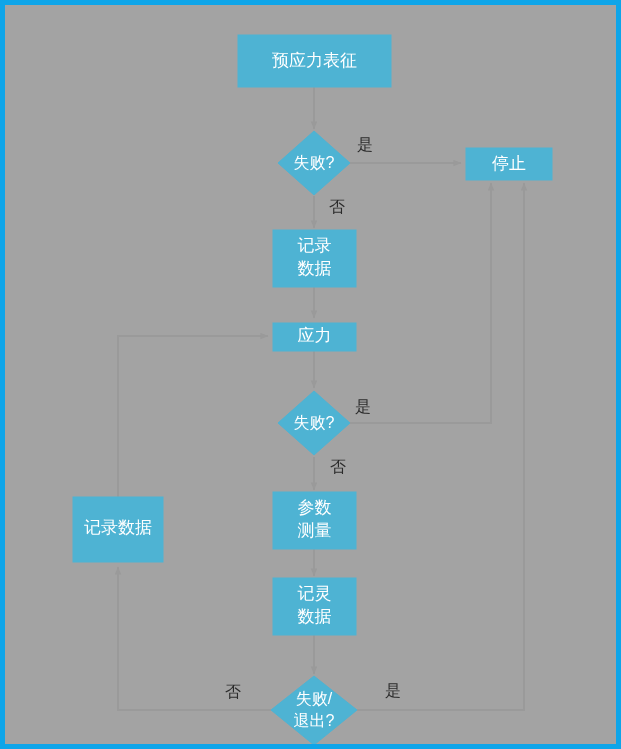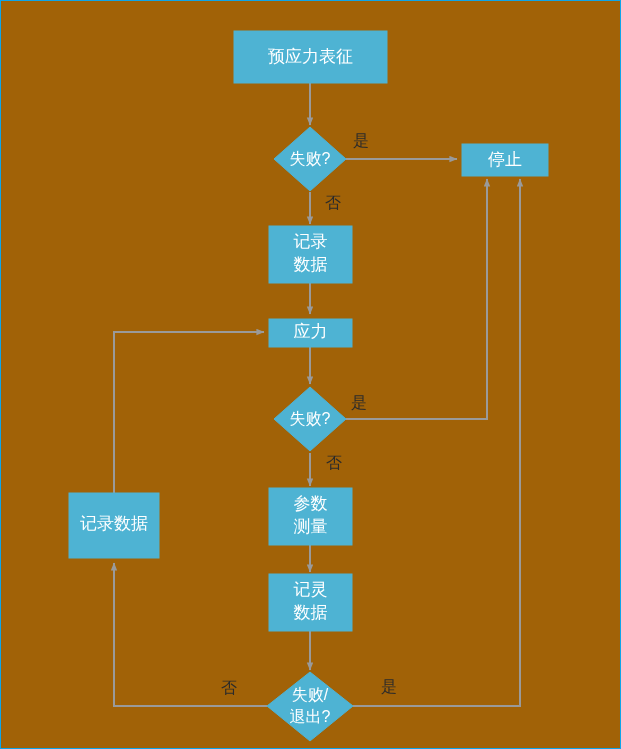--- a/index.html
+++ b/index.html
@@ -5,23 +5,23 @@
   html, body {
     margin: 0;
     padding: 0;
     background: #ffffff;
     font-family: "Liberation Sans", "DejaVu Sans", sans-serif;
   }
   #canvas {
     position: relative;
     width: 621px;
     height: 749px;
-    background: #a16207;
+    background: #a3a3a3;
     box-sizing: border-box;
-    border: 1px solid #0ea5e9;
+    border: 5px solid #0ea5e9;
     overflow: hidden;
   }
   svg#flow {
     position: absolute;
     left: 0;
     top: 0;
     width: 621px;
     height: 749px;
     display: block;
   }

